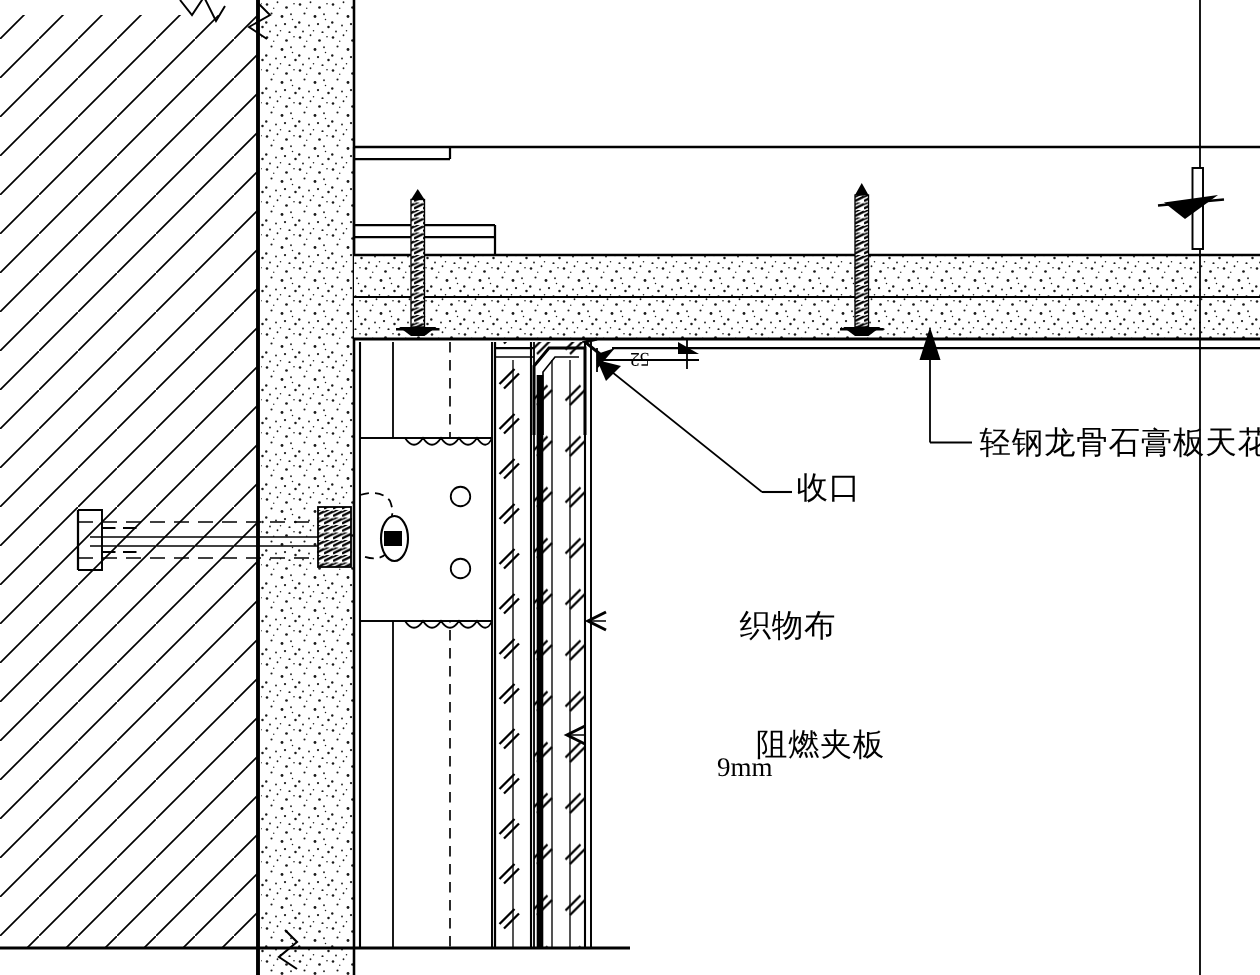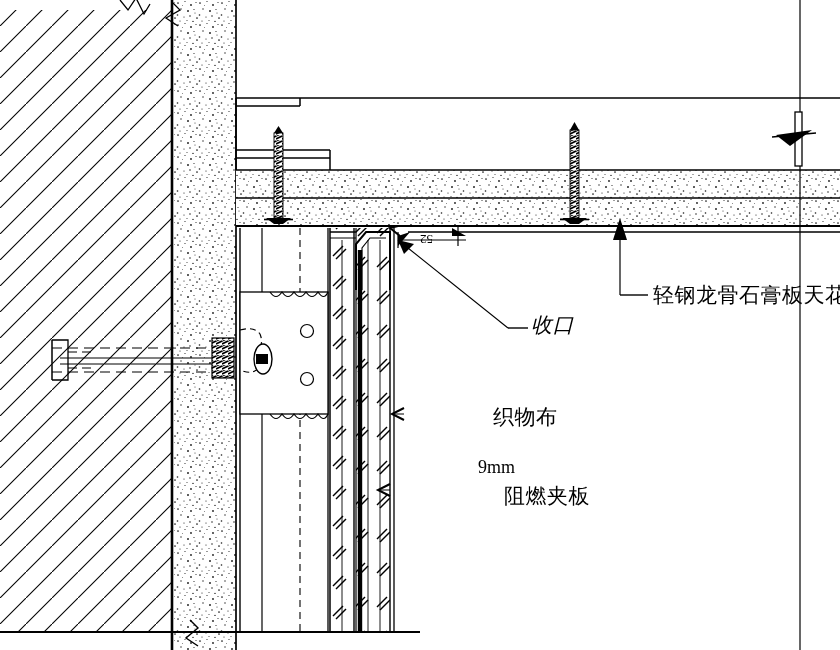--- a/index.html
+++ b/index.html
@@ -29,20 +29,21 @@
     font-family: "Liberation Serif", "DejaVu Serif", serif;
     white-space: nowrap;
     line-height: 1.18;
   }
   .lbl-cn {
     font-size: 21px;
     letter-spacing: 0.5px;
   }
   .lbl-sm {
     font-size: 18px;
+    margin-top: 44px;
   }
   .lbl-dim {
     font-size: 13px;
     transform: rotate(180deg);
     transform-origin: center center;
   }
 </style>
 </head>
 <body>
 
@@ -254,21 +255,21 @@
       <line x1="378" y1="490" x2="390" y2="490" stroke="#000000" stroke-width="1.0"></line>
     </g>
     <g>
       <path d="M400,236 L390,228 L398,226" fill="none" stroke="#000000" stroke-width="2.0"></path>
     </g>
 
   </svg>
 
   <div class="lbl lbl-cn" style="left:653px; top:283px;">轻钢龙骨石膏板天花</div>
 
-  <div class="lbl lbl-cn" style="left:531px; top:313px;font-style:italic;">收口</div>
+  <div class="lbl lbl-cn" style="left:531px; top:313px;">收口</div>
 
   <div class="lbl lbl-cn" style="left:493px; top:405px;">织物布</div>
 
   <div class="lbl lbl-sm" style="left:478px; top:457px;">9mm</div>
 
   <div class="lbl lbl-cn" style="left:504px; top:484px;">阻燃夹板</div>
 
   <div class="lbl lbl-dim" style="left:420px; top:232px;">52</div>
 
 </div>

